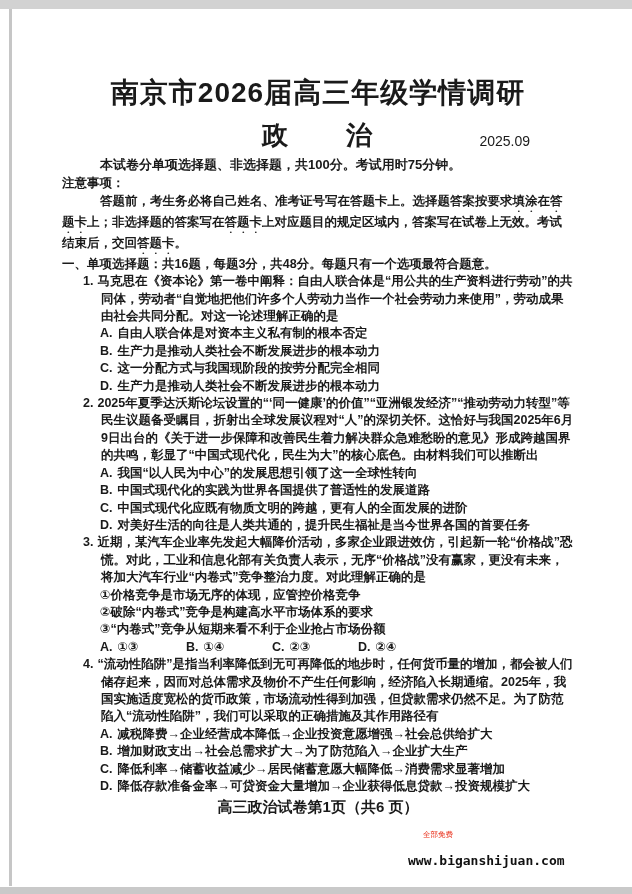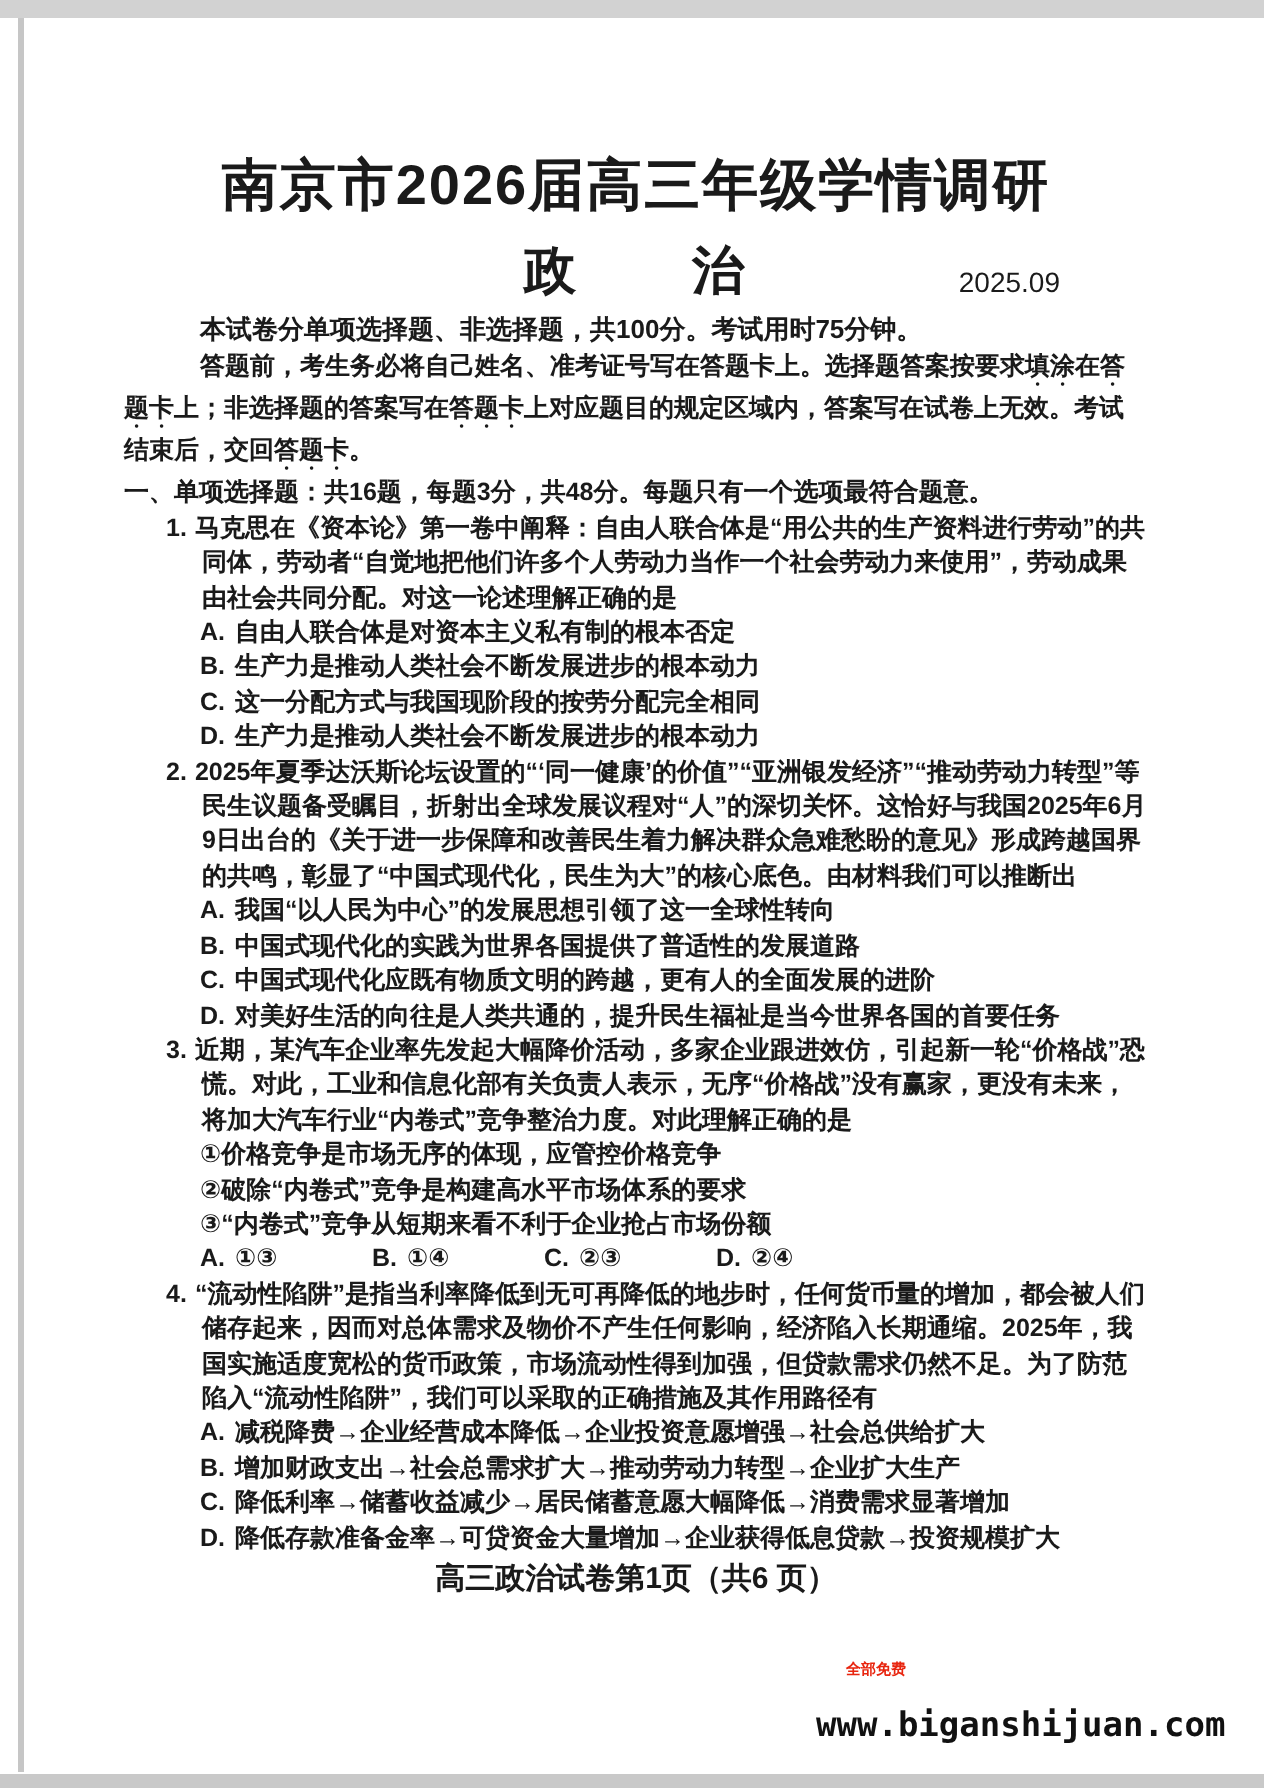--- a/index.html
+++ b/index.html
@@ -80,27 +80,27 @@
     text-align: center;
     font-size: 15px;
     font-weight: 700;
   }
 
   .watermark { position: absolute; left: 408px; top: 818px; width: 190px; }
   .wm-row { position: relative; padding-left: 24px; line-height: 34px; height: 36px; }
   .wm-brand { font-size: 31px; font-weight: 800; letter-spacing: 1px; }
   .wm-tag {
     position: absolute; left: 15px; bottom: 2px;
-    font-size: 7.5px; font-weight: 700;
+    font-size: 7.5px; font-weight: 400;
     color: #e8250f; letter-spacing: 0;
   }
   .wm-url {
     margin-top: -1px;
     font-family: "DejaVu Sans Mono", monospace;
-    font-size: 17px; font-weight: 700;
+    font-size: 13px; font-weight: 700;
     color: #111;
   }
 </style>
 </head>
 <body>
 
 <div class="page">
   <div class="band-top"></div>
   <div class="line-left"></div>
   <div class="band-bottom"></div>
@@ -109,20 +109,21 @@
 
     <h1 class="title">南京市2026届高三年级学情调研</h1>
 
     <div class="subject-row">
       <div class="subject">政　　治</div>
       <div class="date">2025.09</div>
     </div>
 
     <p class="exam-info">本试卷分单项选择题、非选择题，共100分。考试用时75分钟。</p>
 
+    <p class="notice-label">注意事项：</p>
     <p class="notice"><span>答题前，考生务必将自己姓名、准考证号写在答题卡上。选择题答案按要求</span><span class="em">填涂</span><span>在</span><span class="em">答题卡</span><span>上；非选择题的答案写在</span><span class="em">答题卡</span><span>上对应题目的规定区域内，答案写在试卷上无效。考试结束后，交回</span><span class="em">答题卡</span><span>。</span></p>
 
     <p class="section">一、单项选择题：共16题，每题3分，共48分。每题只有一个选项最符合题意。</p>
 
     <div class="question">
       <p class="stem"><span class="qnum">1.</span><span>马克思在《资本论》第一卷中阐释：自由人联合体是“用公共的生产资料进行劳动”的共同体，劳动者“自觉地把他们许多个人劳动力当作一个社会劳动力来使用”，劳动成果由社会共同分配。对这一论述理解正确的是</span></p>
       <p class="option"><span class="olabel">A.</span><span>自由人联合体是对资本主义私有制的根本否定</span></p>
       <p class="option"><span class="olabel">B.</span><span>生产力是推动人类社会不断发展进步的根本动力</span></p>
       <p class="option"><span class="olabel">C.</span><span>这一分配方式与我国现阶段的按劳分配完全相同</span></p>
       <p class="option"><span class="olabel">D.</span><span>生产力是推动人类社会不断发展进步的根本动力</span></p>
@@ -140,21 +141,21 @@
       <p class="stem"><span class="qnum">3.</span><span>近期，某汽车企业率先发起大幅降价活动，多家企业跟进效仿，引起新一轮“价格战”恐慌。对此，工业和信息化部有关负责人表示，无序“价格战”没有赢家，更没有未来，将加大汽车行业“内卷式”竞争整治力度。对此理解正确的是</span></p>
       <p class="statement">①价格竞争是市场无序的体现，应管控价格竞争</p>
       <p class="statement">②破除“内卷式”竞争是构建高水平市场体系的要求</p>
       <p class="statement">③“内卷式”竞争从短期来看不利于企业抢占市场份额</p>
       <p class="options-row"><span class="opt-inline"><span class="olabel">A.</span><span>①③</span></span><span class="opt-inline"><span class="olabel">B.</span><span>①④</span></span><span class="opt-inline"><span class="olabel">C.</span><span>②③</span></span><span class="opt-inline"><span class="olabel">D.</span><span>②④</span></span></p>
     </div>
 
     <div class="question">
       <p class="stem"><span class="qnum">4.</span><span>“流动性陷阱”是指当利率降低到无可再降低的地步时，任何货币量的增加，都会被人们储存起来，因而对总体需求及物价不产生任何影响，经济陷入长期通缩。2025年，我国实施适度宽松的货币政策，市场流动性得到加强，但贷款需求仍然不足。为了防范陷入“流动性陷阱”，我们可以采取的正确措施及其作用路径有</span></p>
       <p class="option"><span class="olabel">A.</span><span>减税降费→企业经营成本降低→企业投资意愿增强→社会总供给扩大</span></p>
-      <p class="option"><span class="olabel">B.</span><span>增加财政支出→社会总需求扩大→推动劳动力转型→企业扩大生产</span></p>
+      <p class="option"><span class="olabel">B.</span><span>增加财政支出→社会总需求扩大→为了防范陷入→企业扩大生产</span></p>
       <p class="option"><span class="olabel">C.</span><span>降低利率→储蓄收益减少→居民储蓄意愿大幅降低→消费需求显著增加</span></p>
       <p class="option"><span class="olabel">D.</span><span>降低存款准备金率→可贷资金大量增加→企业获得低息贷款→投资规模扩大</span></p>
     </div>
 
     <p class="footer">高三政治试卷第1页（共6 页）</p>
   </div>
 
   <div class="watermark">
     <div class="wm-row">
       <span class="wm-tag">全部免费</span>

